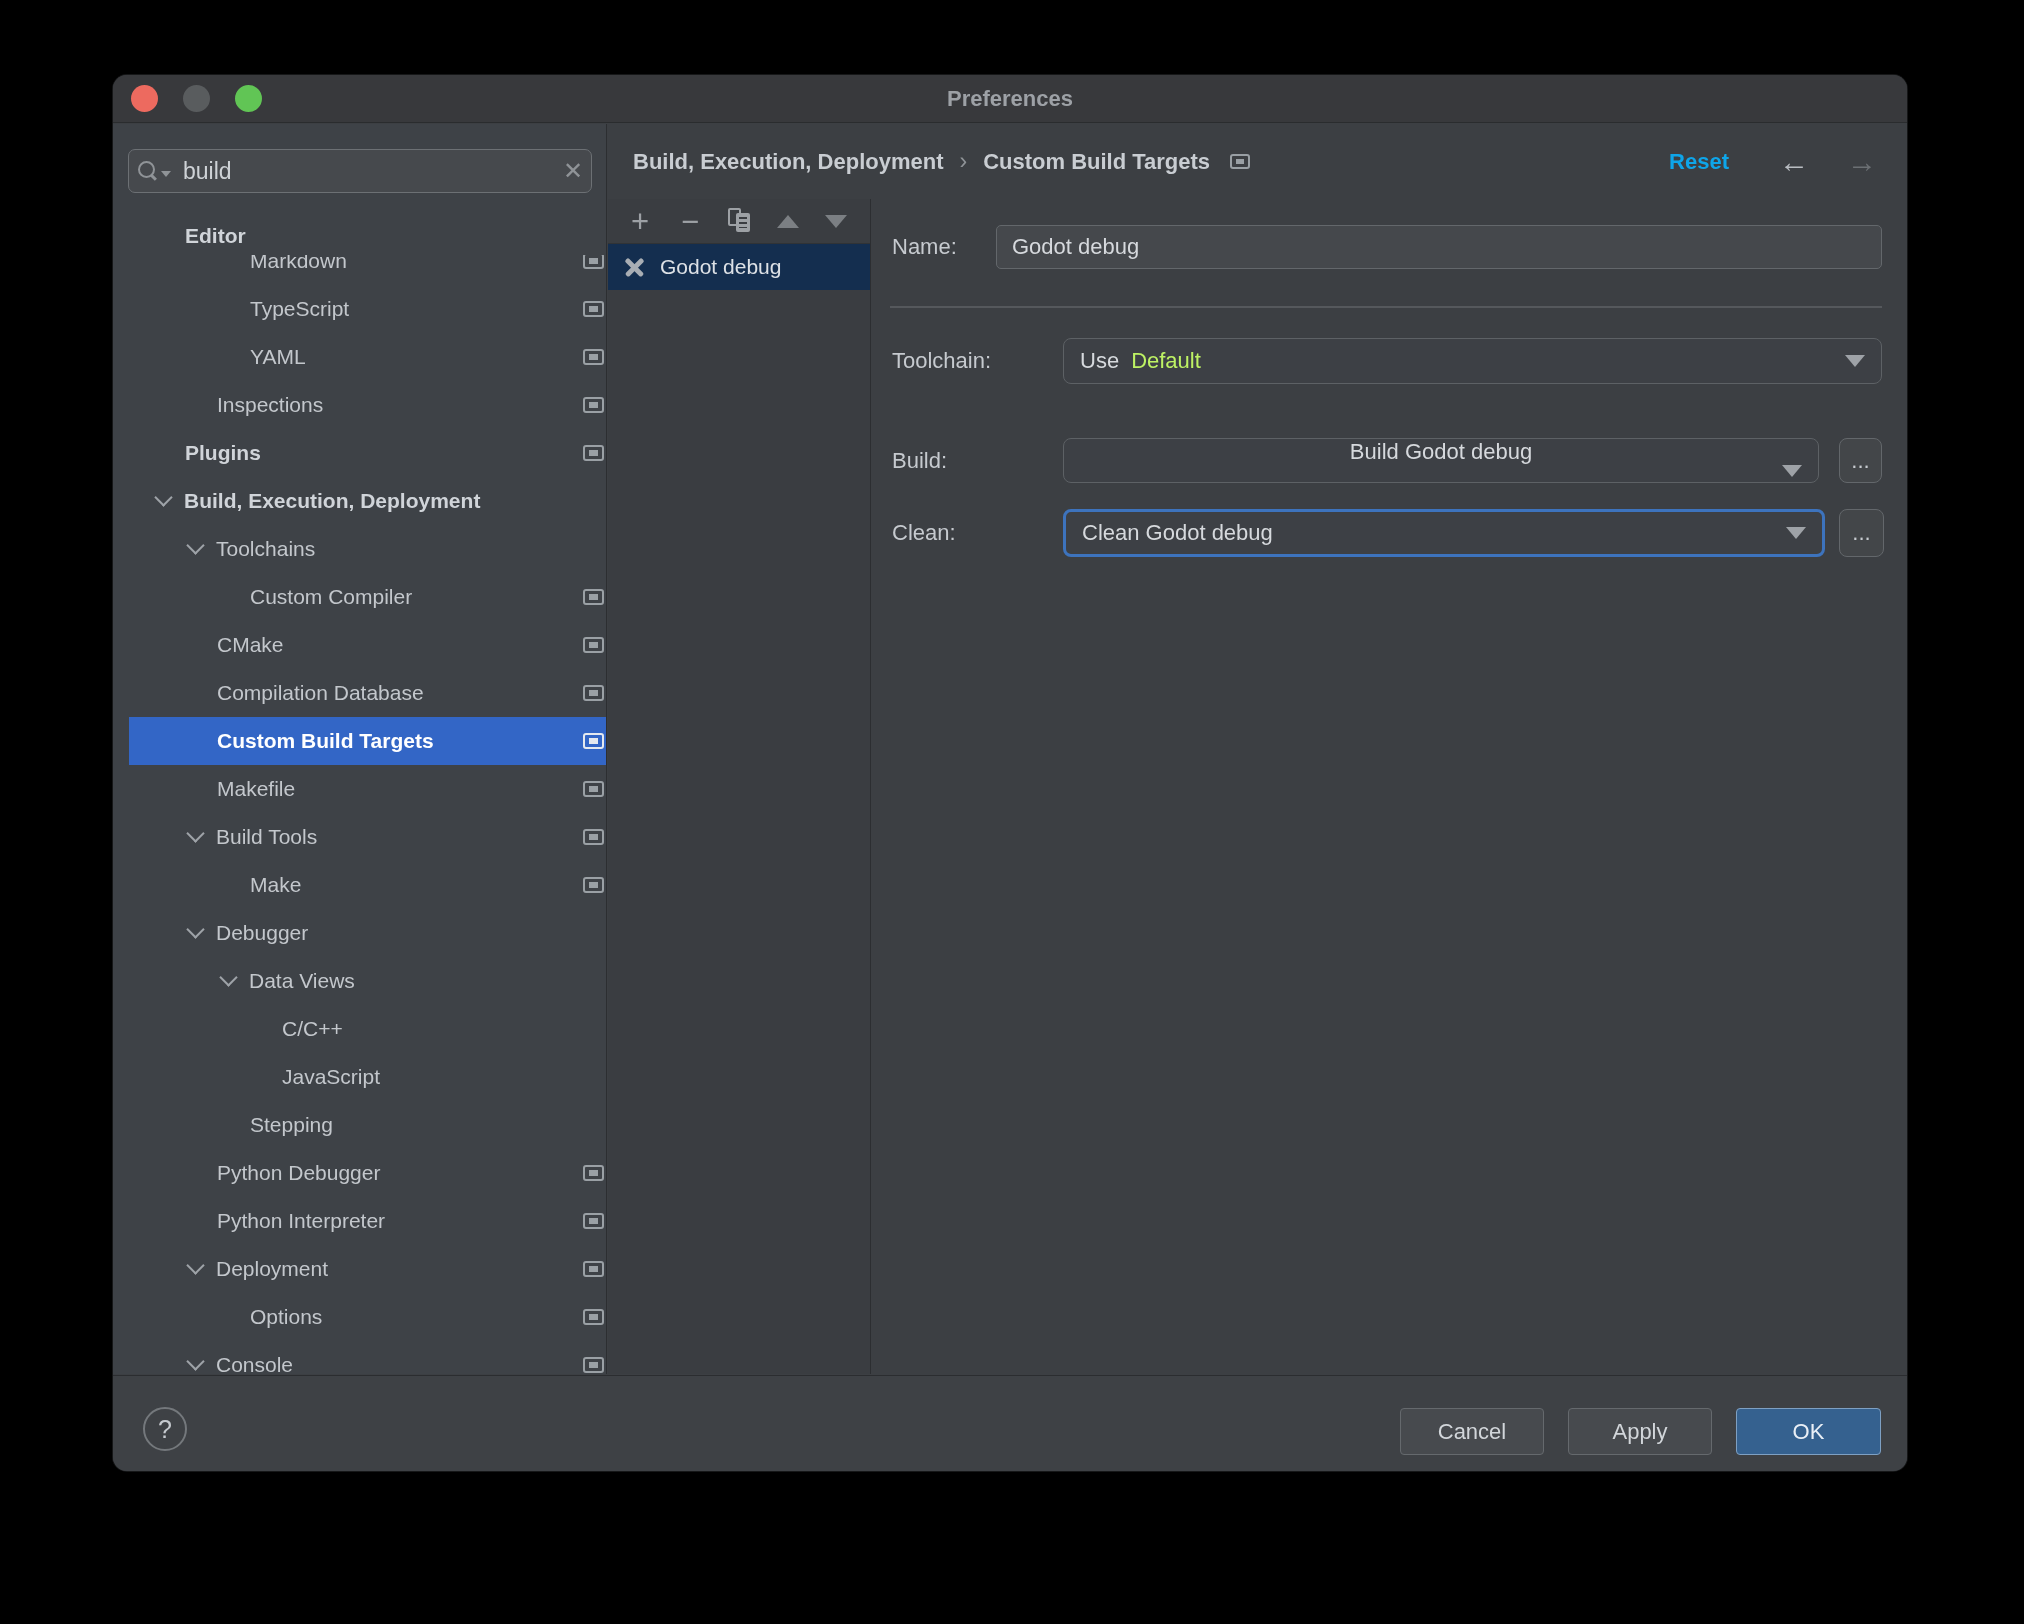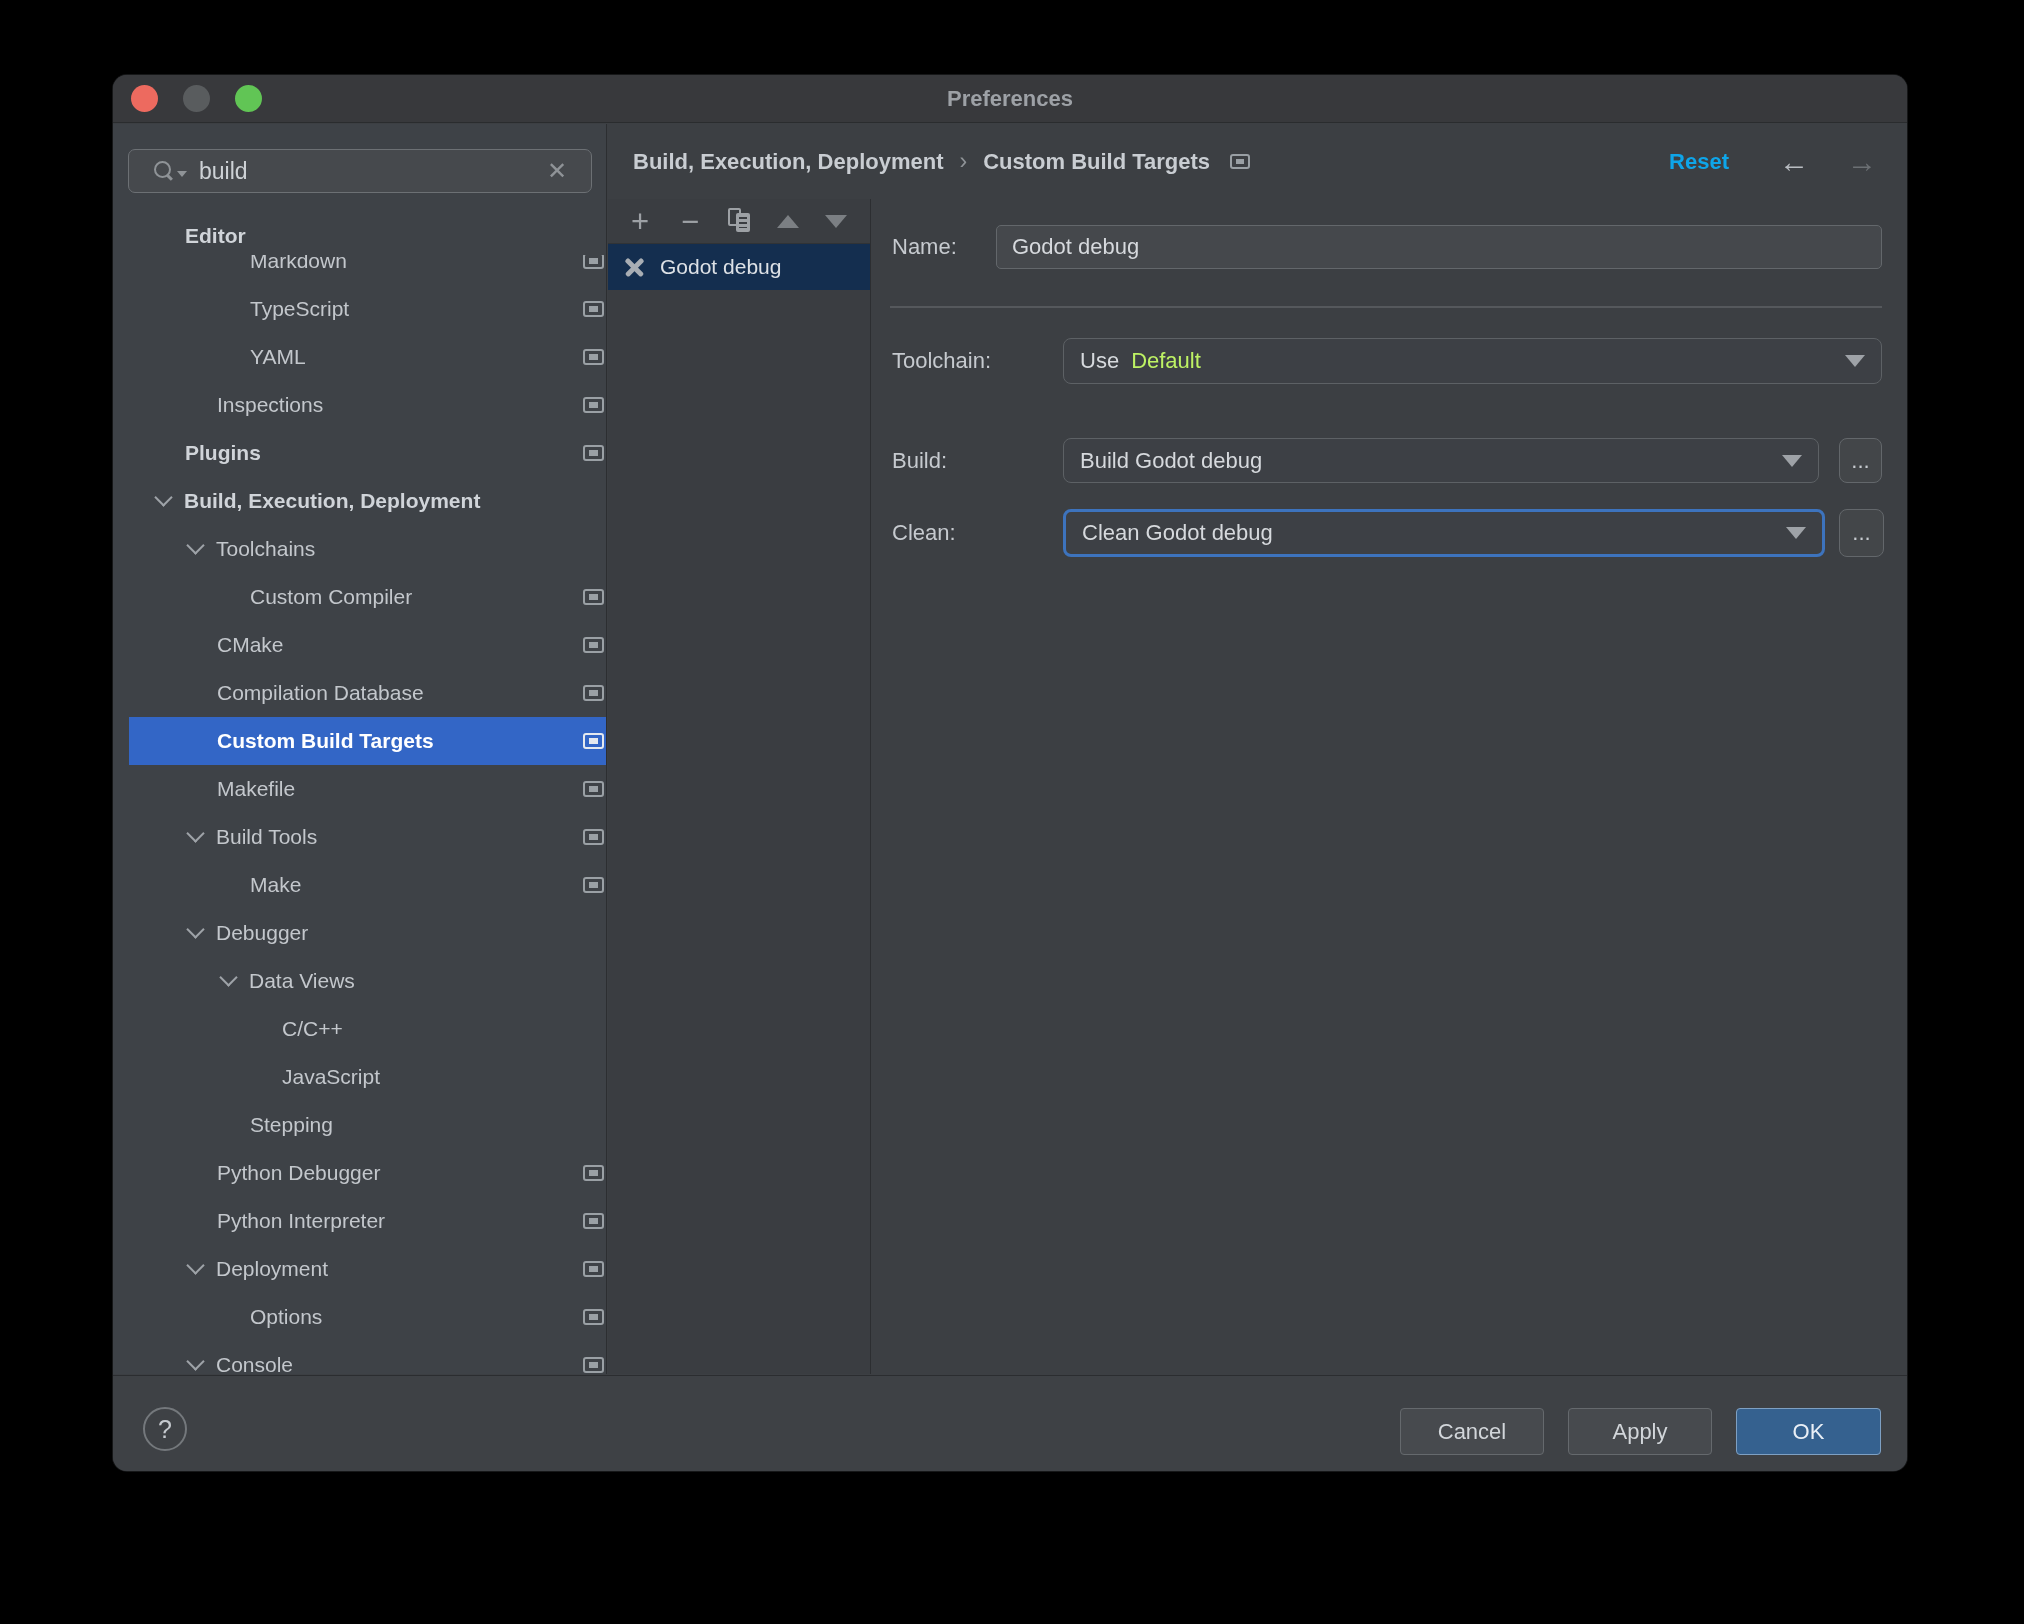--- a/index.html
+++ b/index.html
@@ -15,21 +15,21 @@
   .lights { position:absolute; left:18px; top:10px; display:flex; gap:25px; }
   .light { width:27px; height:27px; border-radius:50%; }
   .light.red { background:#ed6a5f; } .light.yellow { background:#595c5e; } .light.green { background:#61c555; }
   .wtitle { font-size:22px; font-weight:700; color:#9da1a6; }
 
   
   .left-panel { position:absolute; left:0; top:49px; width:494px; bottom:97px;
                 background:#3e4247; border-right:1px solid #2c2e31; overflow:hidden; }
   .search-box { position:absolute; left:15px; top:25px; width:464px; height:44px;
                 background:#46494d; border:1.5px solid #6c7074; border-radius:7px;
-                display:flex; align-items:center; padding:0 24px; }
+                display:flex; align-items:center; padding:0 8px; }
   .mag { position:relative; width:22px; height:22px; flex:none; }
   .mag::before { content:""; position:absolute; left:1px; top:1px; width:13px; height:13px;
                  border:2.5px solid #8f9397; border-radius:50%; }
   .mag::after { content:""; position:absolute; left:15px; top:14px; width:2.5px; height:7px;
                 background:#8f9397; transform:rotate(-45deg); }
   .mag-arrow { width:0; height:0; border-left:5px solid transparent; border-right:5px solid transparent;
                border-top:6px solid #8f9397; margin:6px 12px 0 2px; flex:none; }
   .search-input { flex:1; background:transparent; border:none; outline:none;
                   color:#ced2d6; font-size:23px; font-family:inherit; }
   .clear-x { color:#8f9397; font-size:24px; margin-left:8px; flex:none; }
@@ -315,21 +315,21 @@
           <span class="flabel">Toolchain:</span>
           <div class="combo" style="left:192px;right:25px;">
             <span>Use</span>
             <span class="muted">Default</span>
             <span class="combo-arrow"></span>
           </div>
         </div>
 
         <div class="frow" style="top:239px;height:45px;">
           <span class="flabel">Build:</span>
-          <div class="combo" style="left:192px;width:756px;">
+          <div class="combo" style="left:192px;width:756px;flex-direction:column;">
             <span>Build Godot debug</span>
             <span class="combo-arrow"></span>
           </div>
           <div class="more-btn" style="right:25px;width:43px;">...</div>
         </div>
 
         <div class="frow" style="top:310px;height:48px;">
           <span class="flabel">Clean:</span>
           <div class="combo focus" style="left:192px;width:762px;">
             <span>Clean Godot debug</span>

